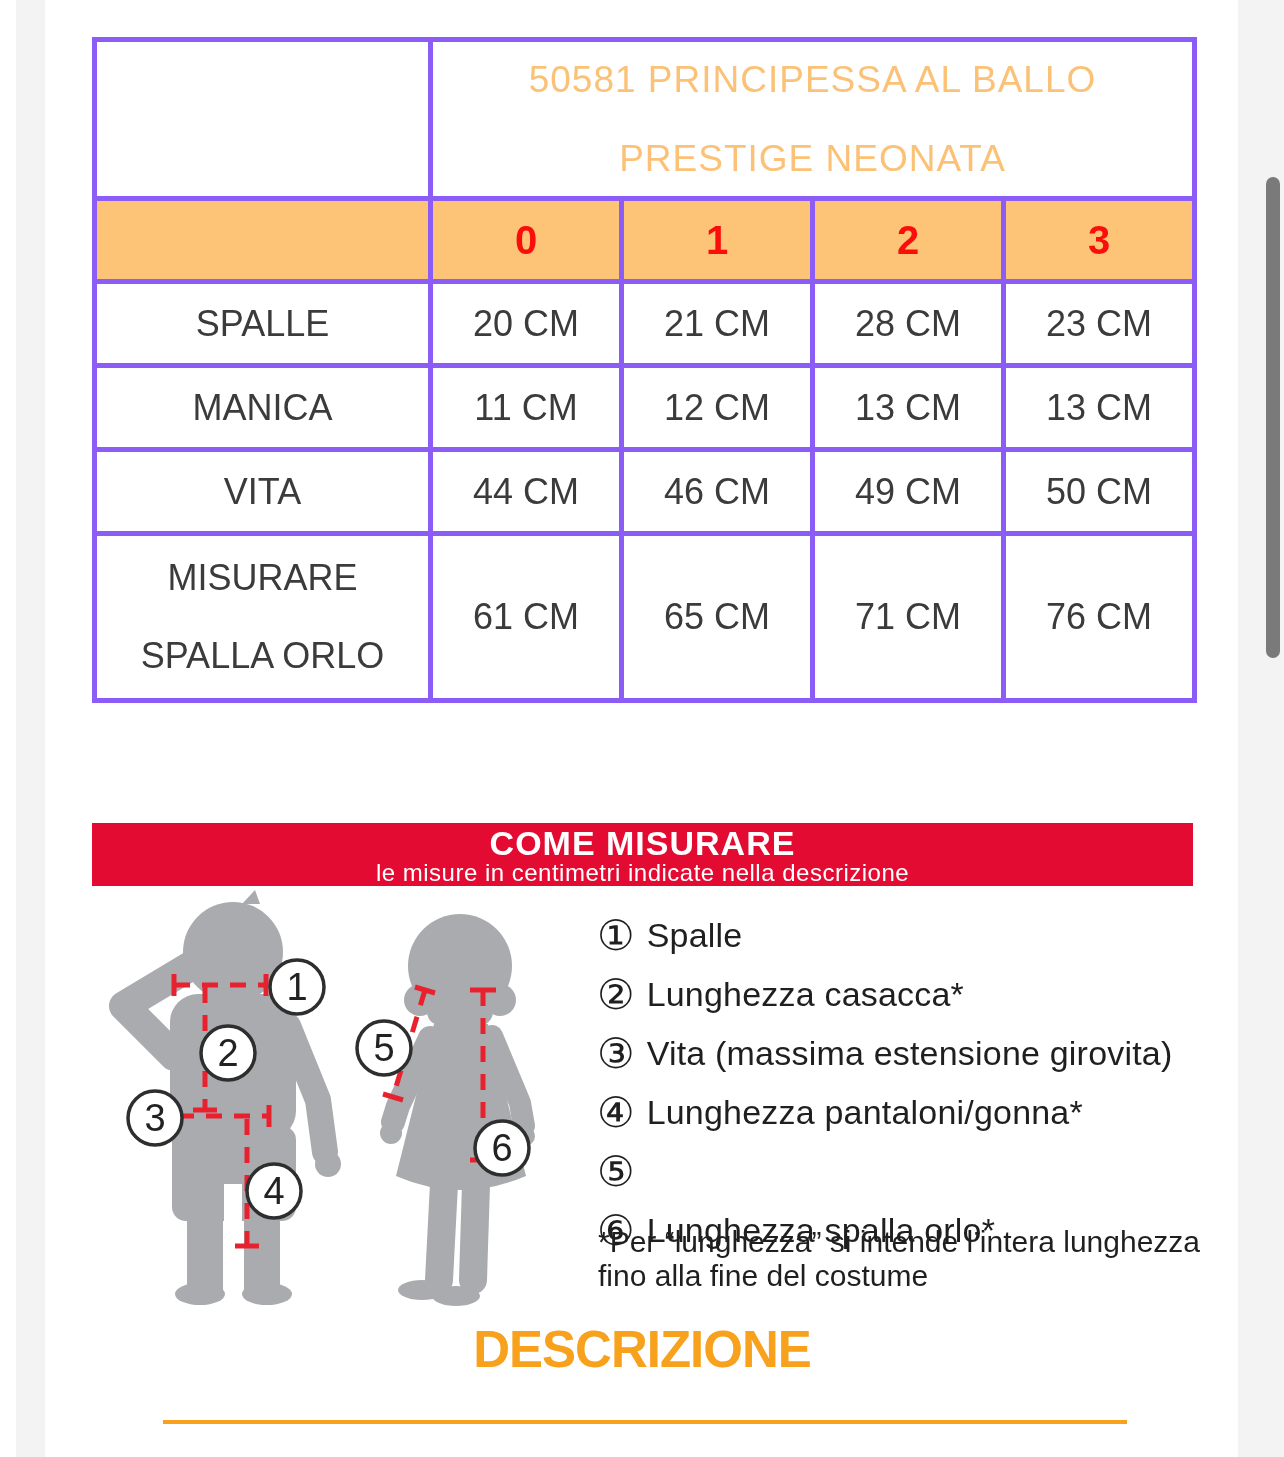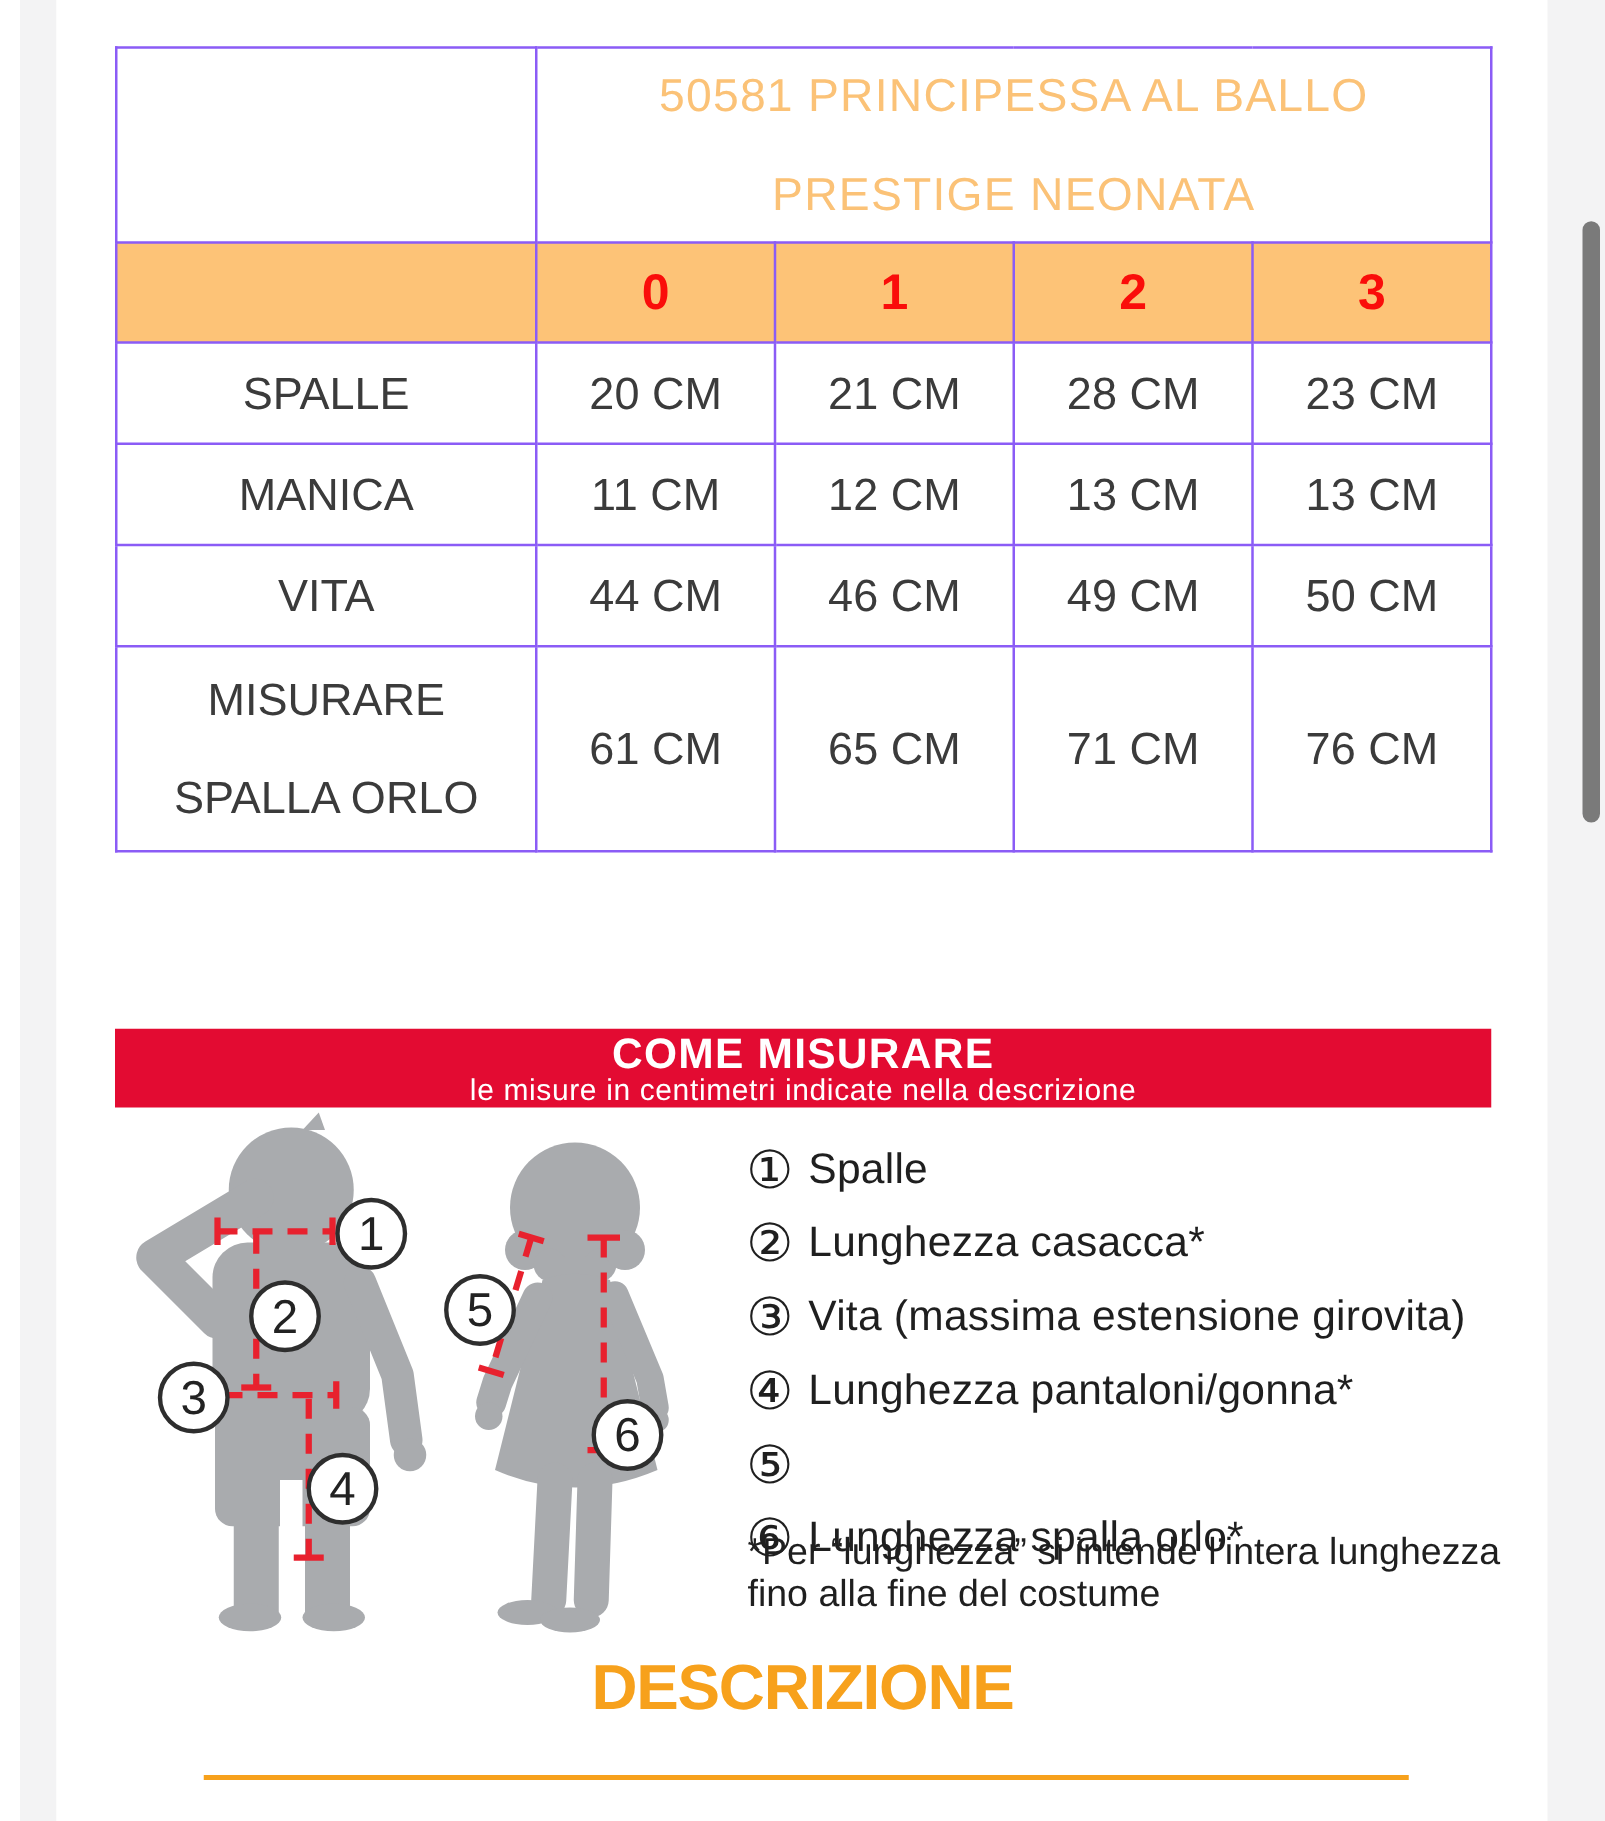--- a/index.html
+++ b/index.html
@@ -12,21 +12,21 @@
   .edge-left{left:16px;width:29px;}
   .edge-right{left:1238px;width:46px;}
   .scroll-thumb{position:absolute;left:1266px;top:177px;width:14px;height:481px;
     background:#7a7a7a;border-radius:8px;}
   
   table.size-table{
     position:absolute;left:92px;top:37px;width:1100px;
     border-collapse:collapse;table-layout:fixed;
   }
   table.size-table td{
-    border:2px solid #8b5cf6;text-align:center;vertical-align:middle;
+    border:5px solid #8b5cf6;text-align:center;vertical-align:middle;
     font-size:36px;color:#3b3b3b;background:#ffffff;padding:0;
   }
   td.title-cell{height:154px;}
   .title-cell .tline{color:#fbc277;font-size:37px;letter-spacing:1px;line-height:1;}
   .title-cell .tline + .tline{margin-top:42px;}
   tr.sizes-row td{background:#fdc377;height:78px;color:#fa0d0a;font-weight:bold;font-size:40px;}
   tr.data-row td{height:79px;}
   tr.data-row-tall td{height:162px;}
   .lbl-line{line-height:1;}
   .lbl-line + .lbl-line{margin-top:42px;}

